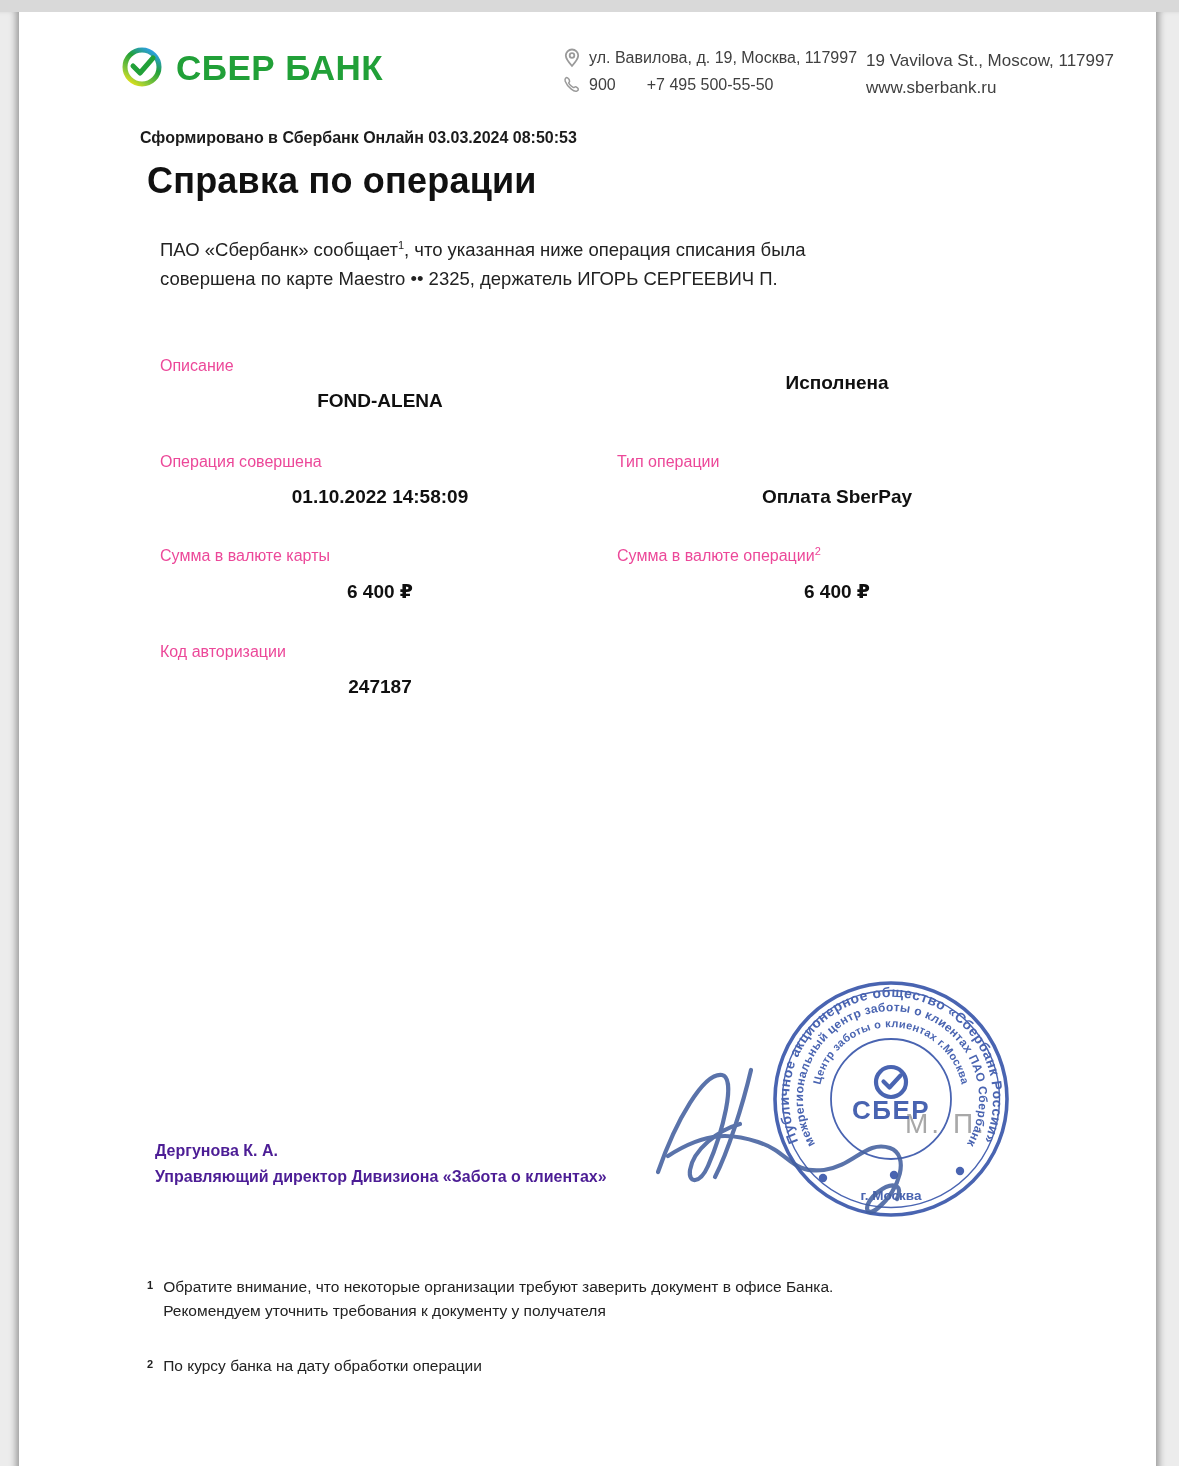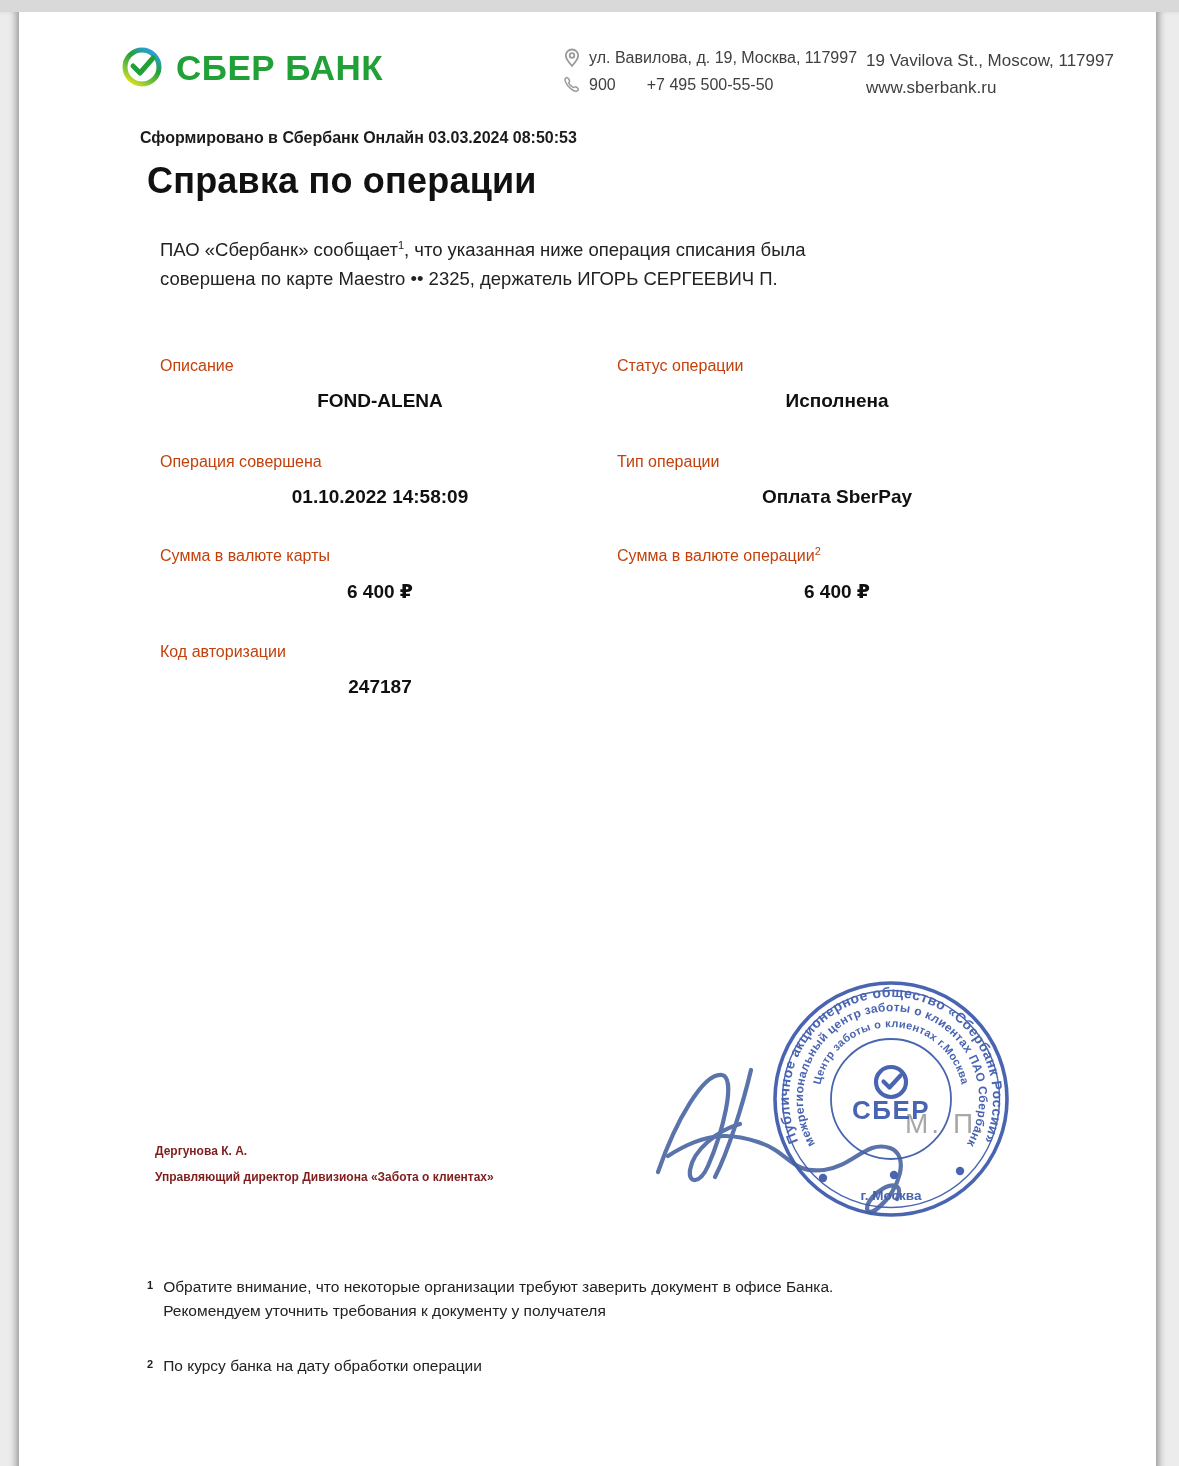--- a/index.html
+++ b/index.html
@@ -33,32 +33,32 @@
   .addr-en { position: absolute; left: 866px; top: 35px; font-size: 17px; color: #404040; line-height: 27px; }
 
   
   .generated { position: absolute; left: 140px; top: 117px; font-size: 16px; font-weight: bold; color: #1b1b1b; }
   .doc-title { position: absolute; left: 147px; top: 148px; font-size: 36px; font-weight: bold; color: #111; letter-spacing: .2px; }
 
   .intro { position: absolute; left: 160px; top: 224px; width: 648px; font-size: 18.5px; line-height: 28.5px; color: #222; }
   .intro sup, .label sup { font-size: 11px; vertical-align: super; line-height: 0; }
 
   .field { position: absolute; width: 440px; }
-  .label { font-size: 16px; color: #c2410c; }
+  .label { font-size: 16px; color: #ec4899; }
   .value { margin-top: 15px; font-size: 19px; font-weight: bold; color: #101010; text-align: center; }
 
   .col-l { left: 160px; }
   .col-r { left: 617px; }
   .row-1 { top: 345px; }
   .row-2 { top: 441px; }
   .row-3 { top: 535px; }
   .row-4 { top: 631px; }
 
   
-  .signatory { position: absolute; left: 155px; top: 1126px; font-size: 12px; font-weight: bold; color: #7f1d1d; line-height: 26px; }
+  .signatory { position: absolute; left: 155px; top: 1126px; font-size: 16px; font-weight: bold; color: #4c1d95; line-height: 26px; }
 
   .mp-mark { position: absolute; left: 905px; top: 1096px; z-index: 1;
     font-size: 28px; color: #a8a8a8; letter-spacing: 3px; }
 
   .stamp-svg { position: absolute; left: 770px; top: 966px; z-index: 2; opacity: .92; }
   .sig-svg   { position: absolute; left: 638px; top: 1030px; z-index: 3; opacity: .88; }
 
   
   .footnote { position: absolute; left: 147px; width: 740px; font-size: 15.5px; line-height: 24px; color: #222;
     display: flex; gap: 10px; }
@@ -120,21 +120,20 @@
   <div class="generated">Сформировано в Сбербанк Онлайн 03.03.2024 08:50:53</div>
   <div class="doc-title">Справка по операции</div>
 
   <div class="intro"><span>ПАО «Сбербанк» сообщает</span><sup>1</sup><span>, что указанная ниже операция списания была совершена по карте Maestro •• 2325, держатель ИГОРЬ СЕРГЕЕВИЧ П.</span></div>
 
   <div class="field col-l row-1">
     <div class="label">Описание</div>
     <div class="value">FOND-ALENA</div>
   </div>
   <div class="field col-r row-1">
-    <div class="label">Статус операции</div>
     <div class="value">Исполнена</div>
   </div>
 
   <div class="field col-l row-2">
     <div class="label">Операция совершена</div>
     <div class="value">01.10.2022 14:58:09</div>
   </div>
   <div class="field col-r row-2">
     <div class="label">Тип операции</div>
     <div class="value">Оплата SberPay</div>

